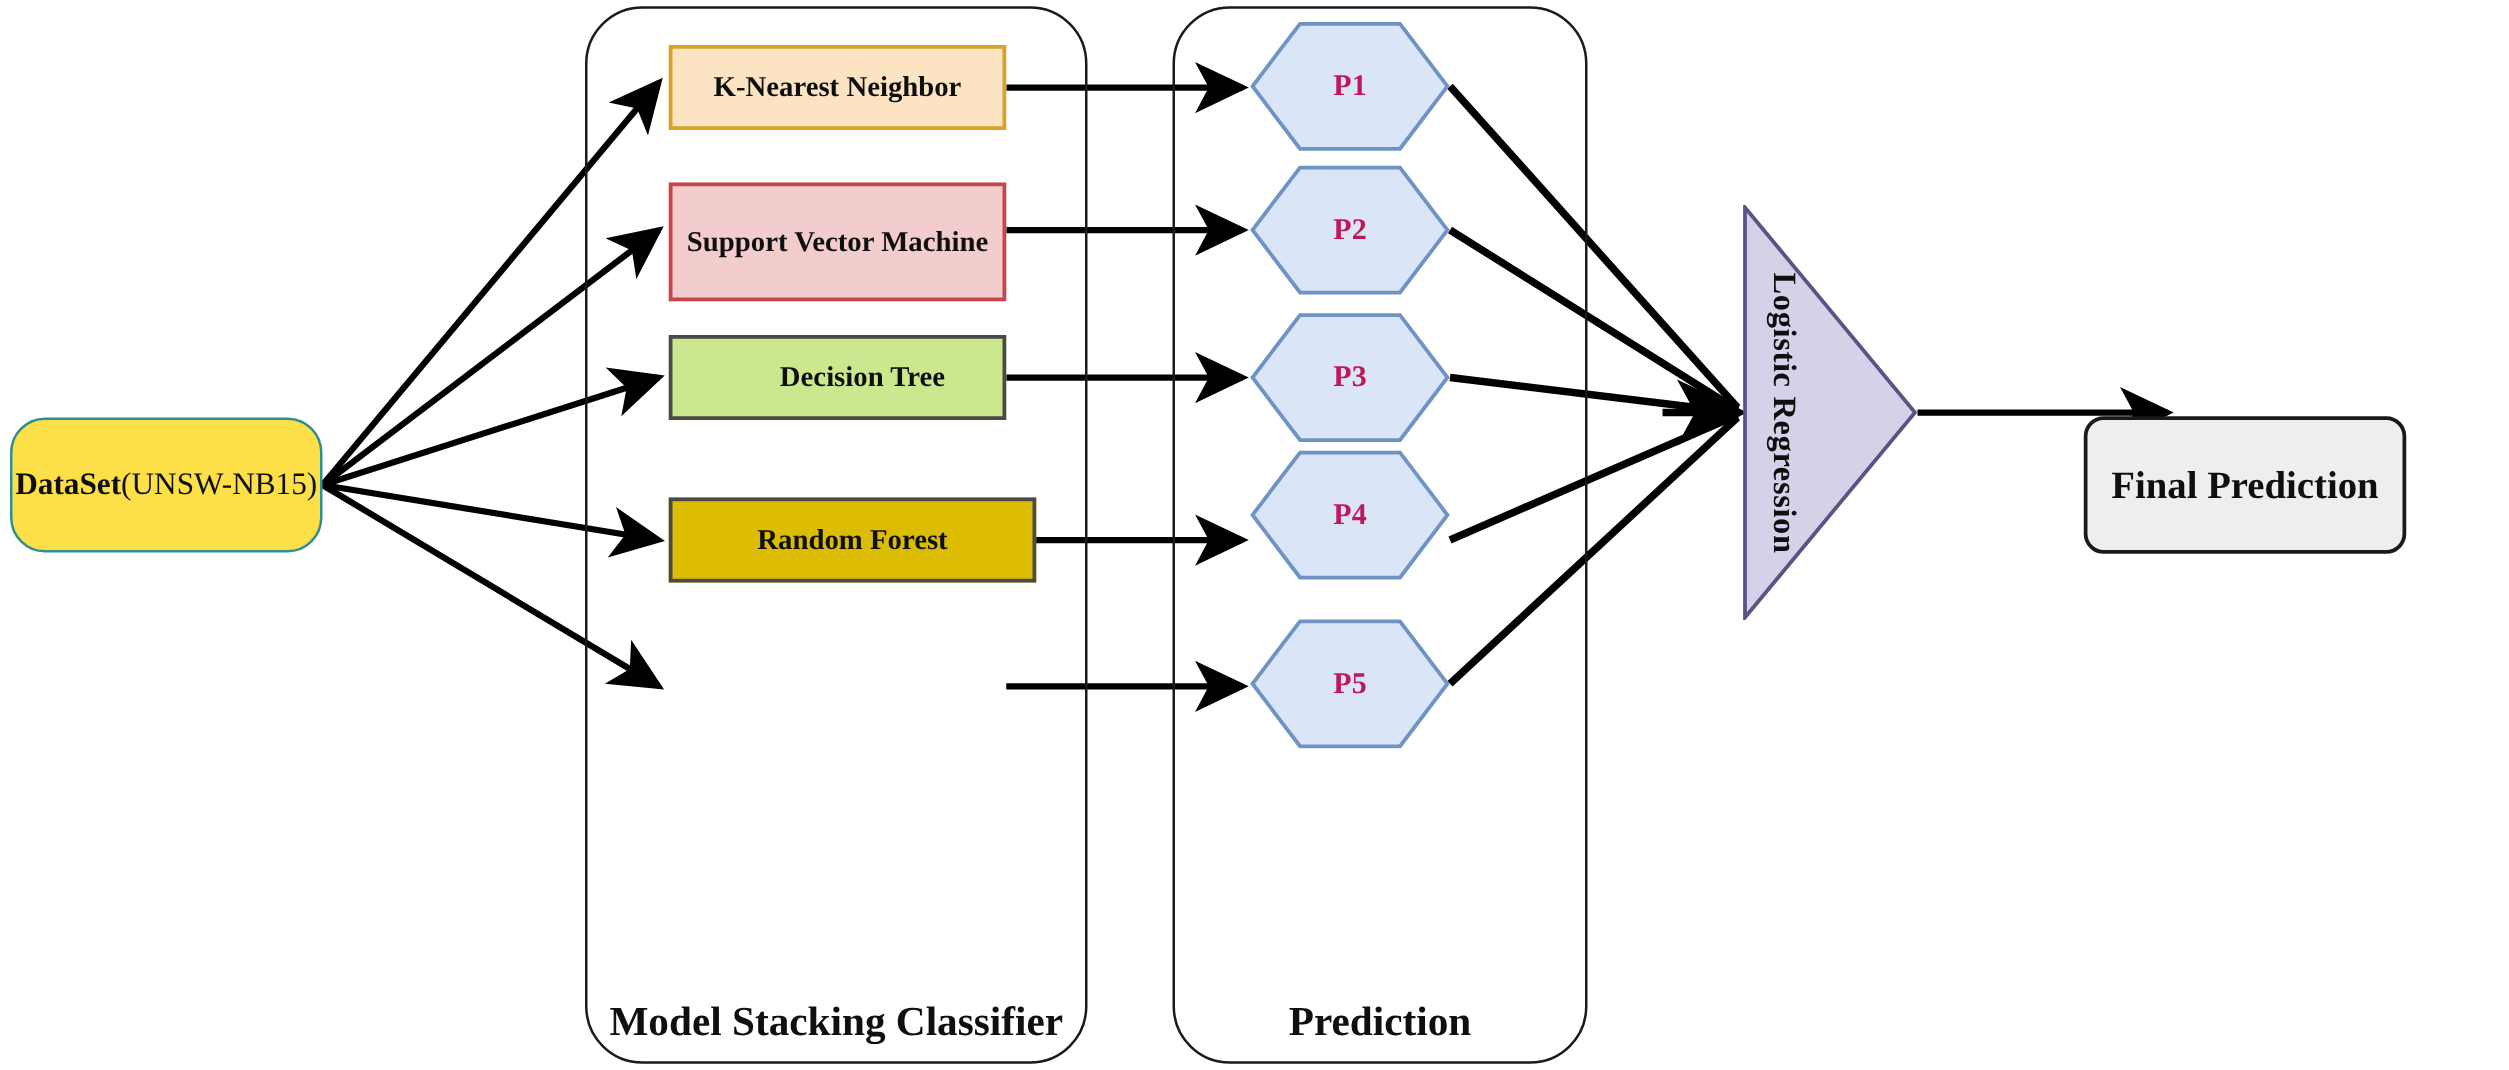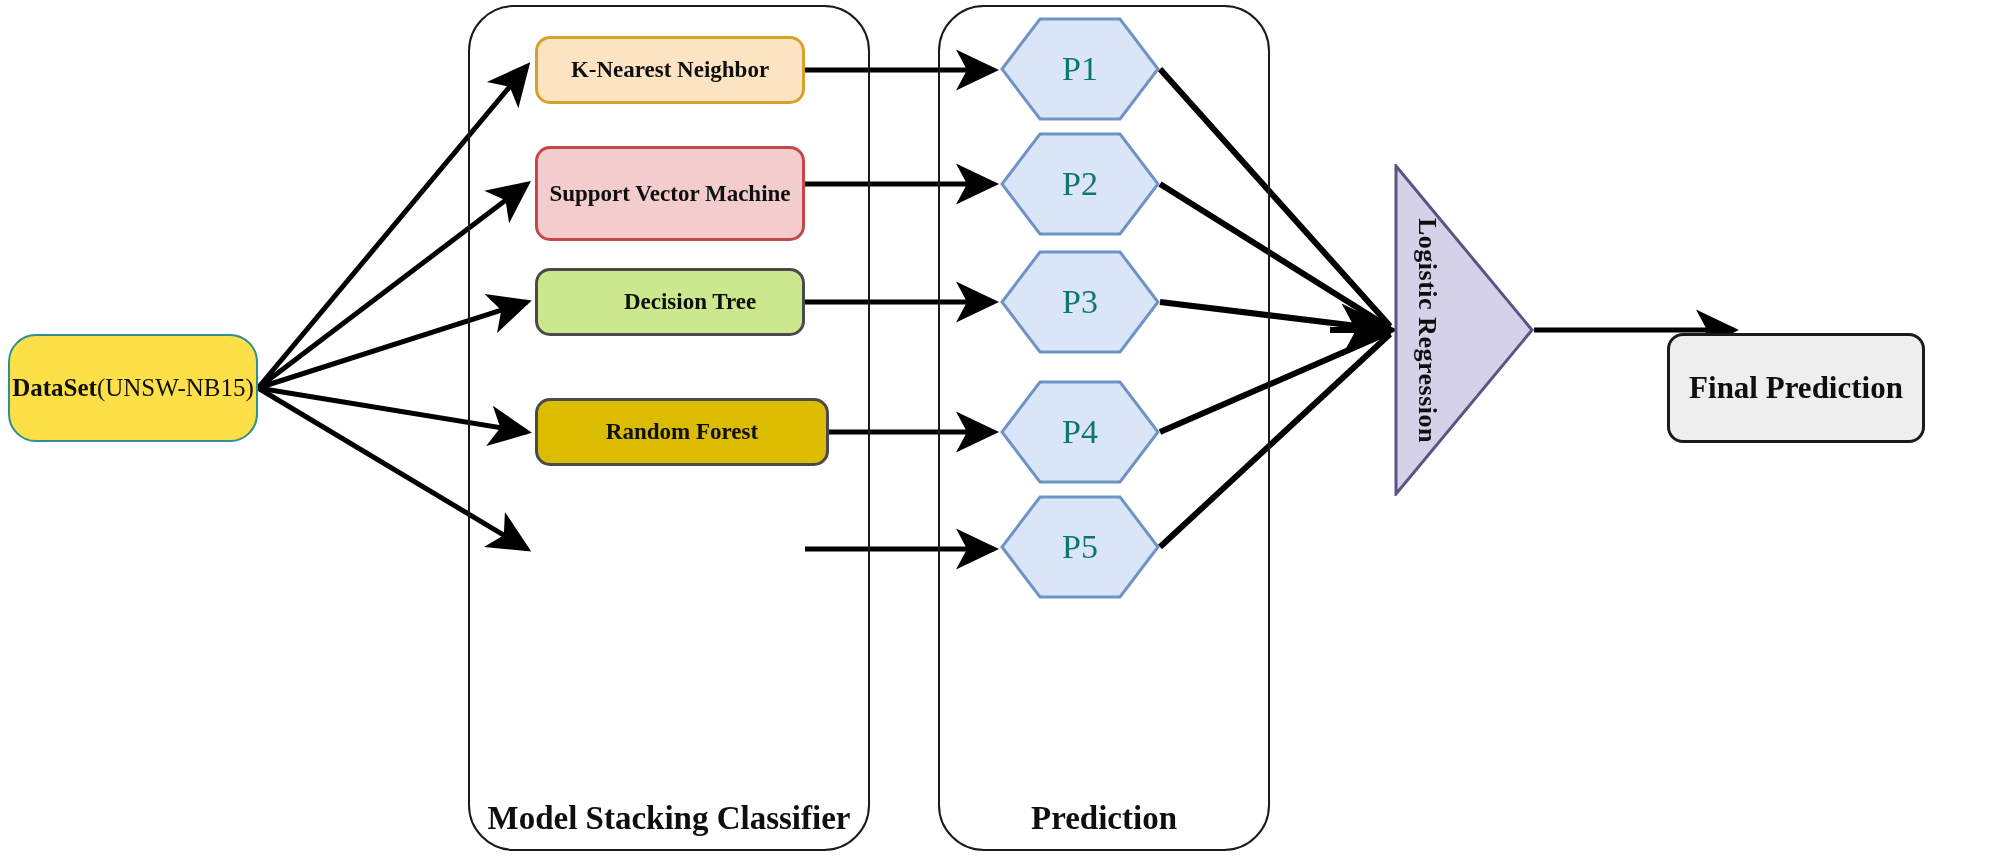--- a/index.html
+++ b/index.html
@@ -25,21 +25,20 @@
     height: 856px;
   }
   .node {
     position: absolute;
     box-sizing: border-box;
     display: flex;
     align-items: center;
     justify-content: center;
     text-align: center;
     z-index: 5;
-    border-radius: 15px;
   }
   
   #dataset-node {
     left: 8px;
     top: 334px;
     width: 250px;
     height: 108px;
     background: #fde047;
     border: 2px solid #2f8f93;
     border-radius: 28px;
@@ -101,28 +100,28 @@
     z-index: 5;
   }
   .hex svg { display: block; width: 160px; height: 104px; }
   .hex .hex-label {
     position: absolute;
     left: 0; top: 0;
     width: 160px; height: 104px;
     display: flex;
     align-items: center;
     justify-content: center;
-    font-weight: normal;
-    font-size: 34px;
-    color: #0f766e;
+    font-weight: bold;
+    font-size: 24px;
+    color: #be185d;
   }
   #hex-p1 { left: 1000px; top: 17px;  }
   #hex-p2 { left: 1000px; top: 132px; }
   #hex-p3 { left: 1000px; top: 250px; text-align: center; }
-  #hex-p4 { left: 1000px; top: 380px; }
+  #hex-p4 { left: 1000px; top: 360px; }
   #hex-p5 { left: 1000px; top: 495px; }
 
   
   #tri-logreg {
     position: absolute;
     left: 1394px;
     top: 164px;
     width: 140px;
     height: 332px;
     z-index: 5;

